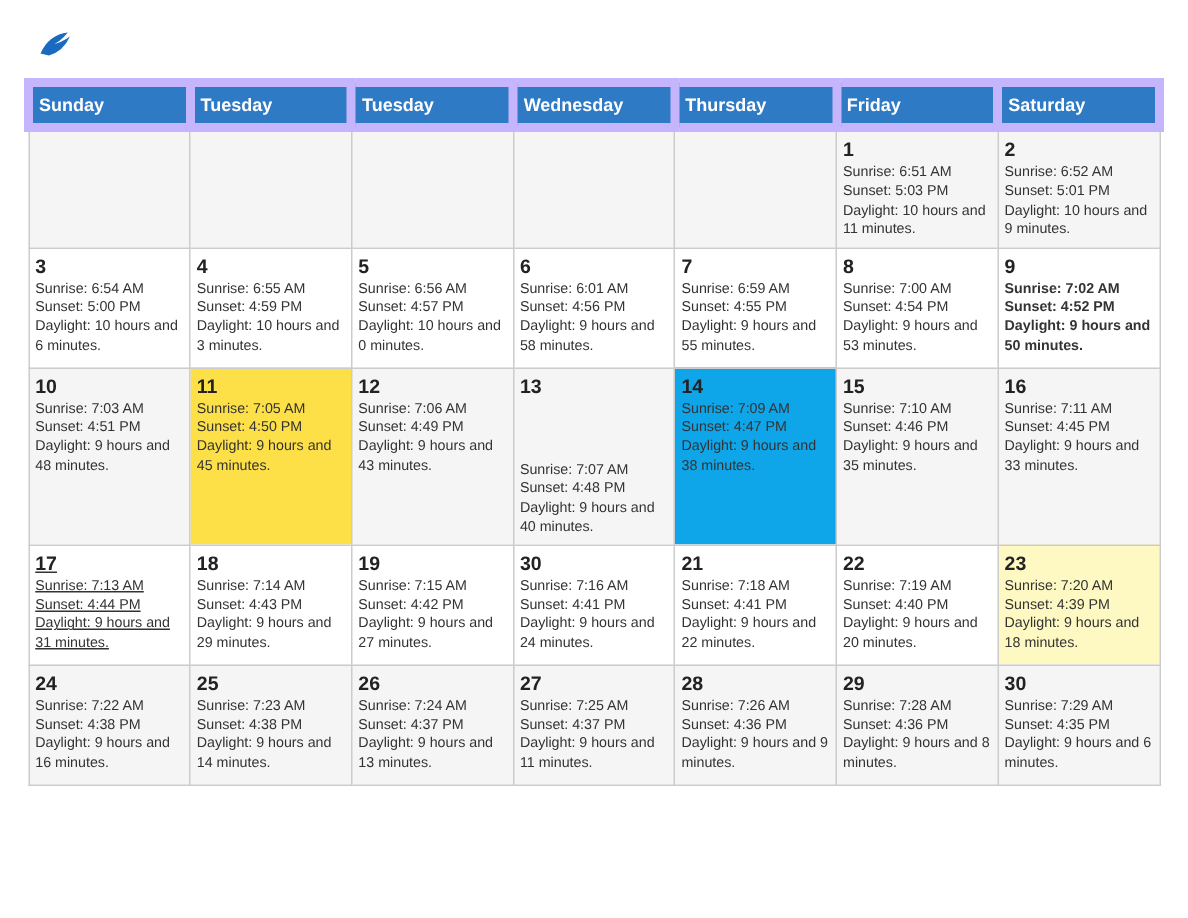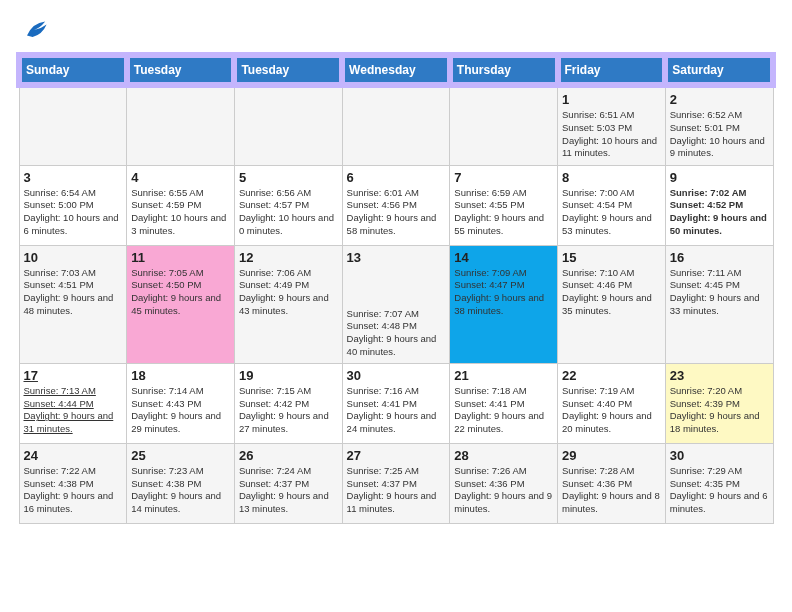--- a/index.html
+++ b/index.html
@@ -184,21 +184,21 @@
 Daylight: 9 hours and 50 minutes.</div>
         </td>
       </tr>
       <tr>
         <td style="background-color: rgb(245, 245, 245);">
           <span class="day-num">10</span>
           <div class="day-info" style="white-space: pre-line;">Sunrise: 7:03 AM
 Sunset: 4:51 PM
 Daylight: 9 hours and 48 minutes.</div>
         </td>
-        <td style="background-color: #f9a8d4;">
+        <td style="background-color: #fde047;">
           <span class="day-num">11</span>
           <div class="day-info" style="white-space: pre-line;">Sunrise: 7:05 AM
 Sunset: 4:50 PM
 Daylight: 9 hours and 45 minutes.</div>
         </td>
         <td style="background-color: rgb(245, 245, 245);">
           <span class="day-num">12</span>
           <div class="day-info" style="white-space: pre-line;">Sunrise: 7:06 AM
 Sunset: 4:49 PM
 Daylight: 9 hours and 43 minutes.</div>

